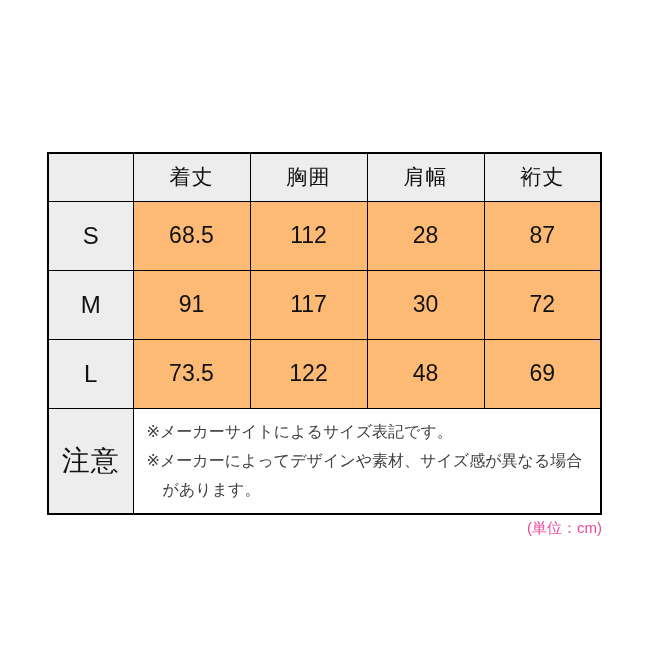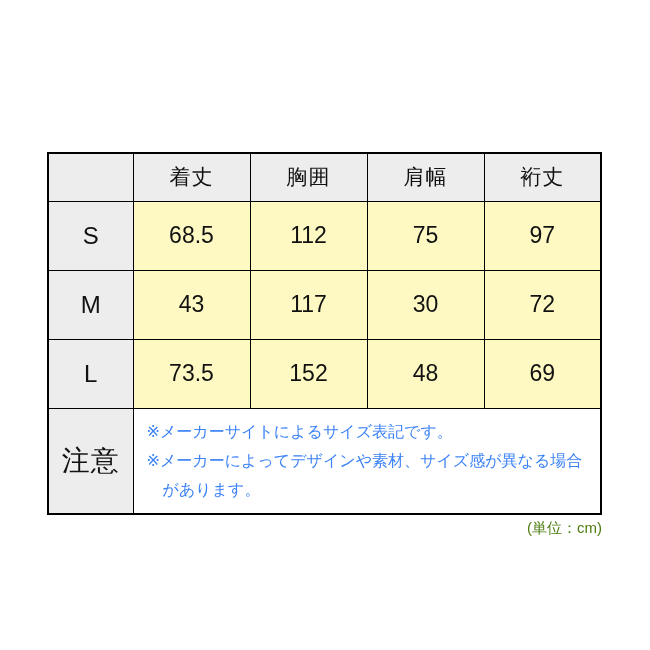--- a/index.html
+++ b/index.html
@@ -40,45 +40,45 @@
   tr.note-row      { height: 106px; }
   .col-head {
     font-size: 21px;
     letter-spacing: 1px;
   }
   .row-head {
     font-size: 24px;
   }
   .num-cell {
     font-size: 23px;
-    background: #fef9c3;
+    background: #fdba74;
   }
   .note-label {
     font-size: 28px;
     letter-spacing: 1px;
   }
   td.note-cell {
     text-align: left;
     vertical-align: middle;
     background: #ffffff;
     padding: 8px 10px 8px 13px;
   }
   .note-line {
     font-size: 16px;
     line-height: 29px;
     padding-left: 16px;
     text-indent: -16px;
-    color: #3b82f6;
+    color: #404040;
   }
   .unit-label {
     position: absolute;
     top: 519px;
     right: 48px;
     font-size: 15px;
-    color: #4d7c0f;
+    color: #ec4899;
   }
 </style>
 </head>
 <body>
 
 <table class="size-table">
   <colgroup>
     <col class="c-label">
     <col class="c-data">
     <col class="c-data">
@@ -90,34 +90,34 @@
       <th class="corner"></th>
       <th class="col-head">着丈</th>
       <th class="col-head">胸囲</th>
       <th class="col-head">肩幅</th>
       <th class="col-head">裄丈</th>
     </tr>
     <tr class="data-row">
       <th class="row-head">S</th>
       <td class="num-cell">68.5</td>
       <td class="num-cell">112</td>
-      <td class="num-cell">75</td>
-      <td class="num-cell">97</td>
+      <td class="num-cell">28</td>
+      <td class="num-cell">87</td>
     </tr>
     <tr class="data-row">
       <th class="row-head">M</th>
-      <td class="num-cell">43</td>
+      <td class="num-cell">91</td>
       <td class="num-cell">117</td>
       <td class="num-cell">30</td>
       <td class="num-cell">72</td>
     </tr>
     <tr class="data-row">
       <th class="row-head">L</th>
       <td class="num-cell">73.5</td>
-      <td class="num-cell">152</td>
+      <td class="num-cell">122</td>
       <td class="num-cell">48</td>
       <td class="num-cell">69</td>
     </tr>
     <tr class="note-row">
       <th class="note-label">注意</th>
       <td class="note-cell" colspan="4">
         <div class="note-line">※メーカーサイトによるサイズ表記です。</div>
         <div class="note-line">※メーカーによってデザインや素材、サイズ感が異なる場合があります。</div>
       </td>
     </tr>

